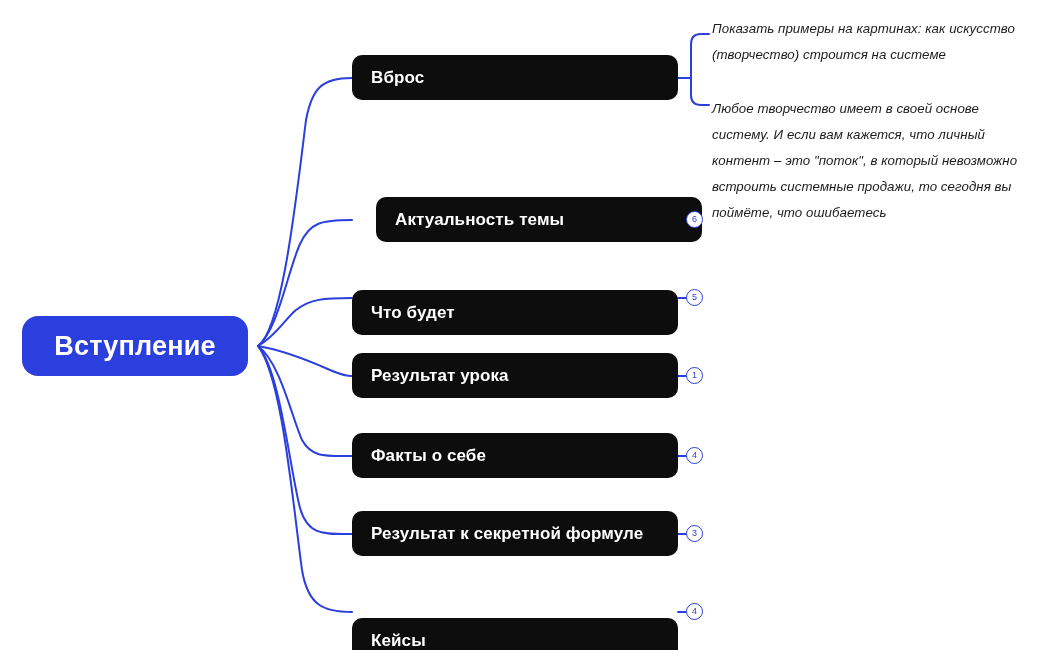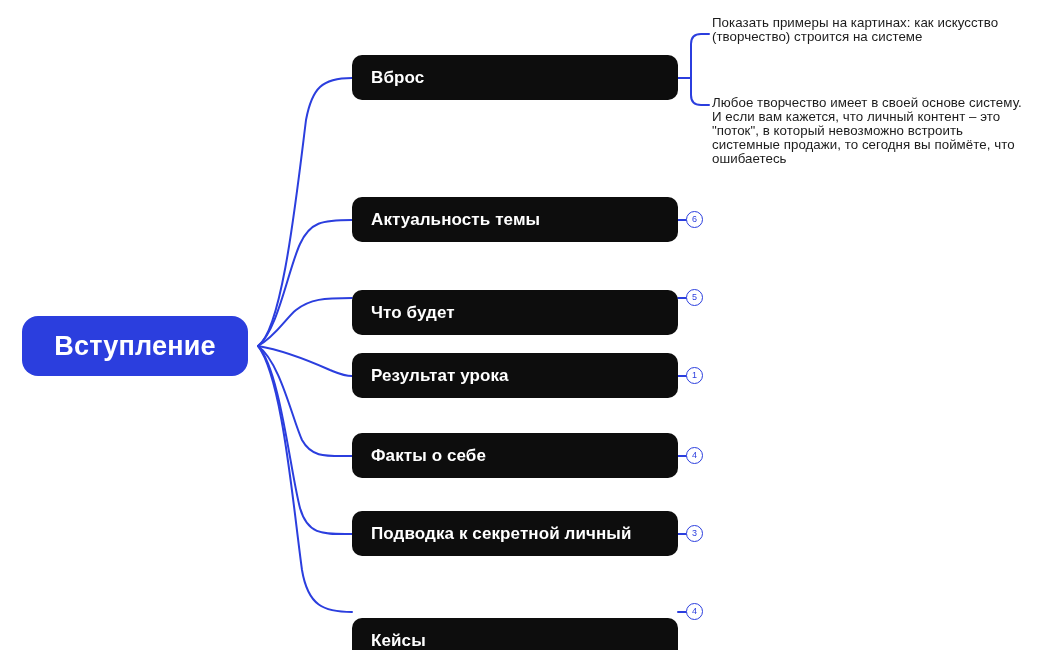--- a/index.html
+++ b/index.html
@@ -108,22 +108,23 @@
   }
 
   
   .leaf-text {
     position: absolute;
     left: 712px;
     width: 322px;
     color: #1C1C1C;
     font-size: 13.3px;
     font-weight: 400;
-    line-height: 14px;
+    line-height: 26px;
     letter-spacing: 0.05px;
+    font-style: italic;
   }
 </style>
 </head>
 <body>
 
 <div id="canvas">
 
   <svg id="connectors" viewBox="0 0 1049 650" width="1049" height="650">
 
     <path d="M258,346 C282,330 296,200 306,120 C312,88 322,78 352,78"></path>
@@ -147,21 +148,21 @@
   </svg>
 
   <div class="root-node">
     <span class="root-label">Вступление</span>
   </div>
 
   <div class="branch-node" style="top:55px;">
     <span class="branch-label">Вброс</span>
   </div>
 
-  <div class="branch-node" style="top:197px;">
+  <div class="branch-node" style="top:197px;margin-left:24px;">
     <span class="branch-label">Актуальность темы</span>
   </div>
   <div class="count-badge" style="left:686px; top:211px;">
     <span class="badge-num">6</span>
   </div>
 
   <div class="branch-node" style="top:290px;">
     <span class="branch-label">Что будет</span>
   </div>
   <div class="count-badge" style="left:686px; top:289px;">
@@ -176,21 +177,21 @@
   </div>
 
   <div class="branch-node" style="top:433px;">
     <span class="branch-label">Факты о себе</span>
   </div>
   <div class="count-badge" style="left:686px; top:447px;">
     <span class="badge-num">4</span>
   </div>
 
   <div class="branch-node" style="top:511px;">
-    <span class="branch-label">Подводка к секретной личный</span>
+    <span class="branch-label">Результат к секретной формуле</span>
   </div>
   <div class="count-badge" style="left:686px; top:525px;">
     <span class="badge-num">3</span>
   </div>
 
   <div class="branch-node" style="top:618px;">
     <span class="branch-label">Кейсы</span>
   </div>
   <div class="count-badge" style="left:686px; top:603px;">
     <span class="badge-num">4</span>

